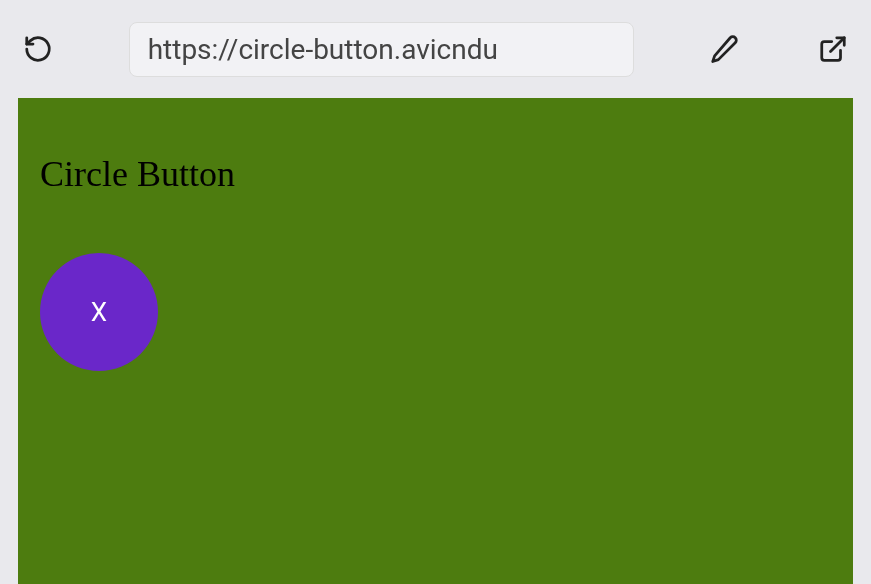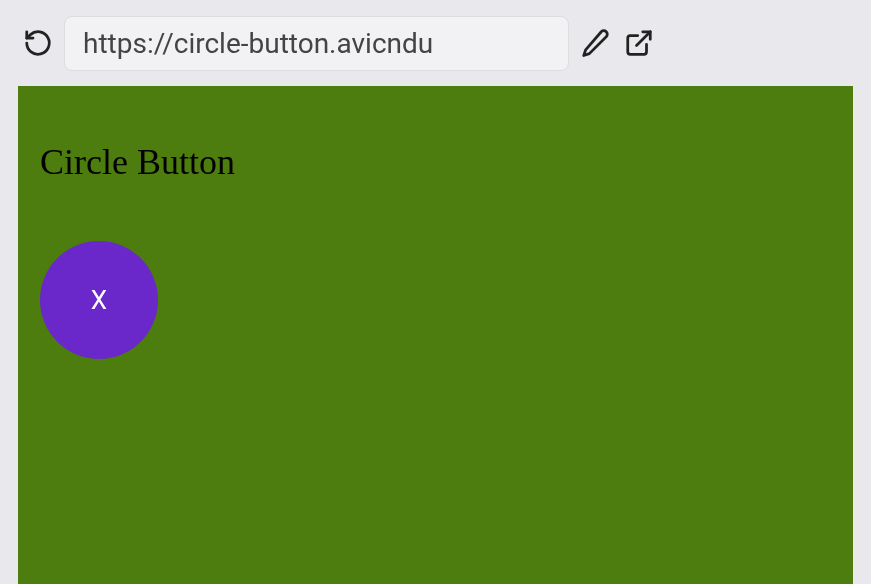--- a/index.html
+++ b/index.html
@@ -10,23 +10,24 @@
     body {
       background: #e9e9ed;
       font-family: -apple-system, BlinkMacSystemFont, "Segoe UI", Roboto, sans-serif;
       width: 871px;
       height: 584px;
       overflow: hidden;
     }
     .browser-bar {
       display: flex;
       align-items: center;
-      height: 86px;
+      height: 98px;
       padding: 0 20px;
       gap: 8px;
+      justify-content: space-between;
     }
     .reload-icon {
       width: 36px;
       height: 36px;
       display: flex;
       align-items: center;
       justify-content: center;
       cursor: pointer;
       color: #222;
     }

